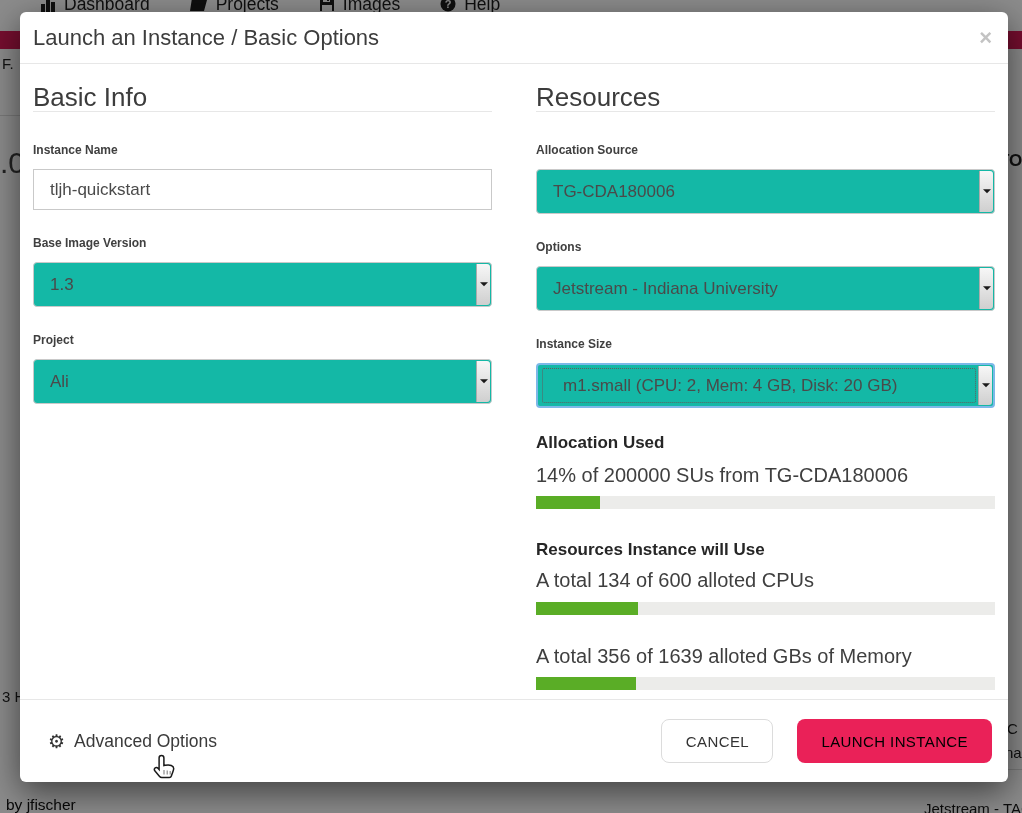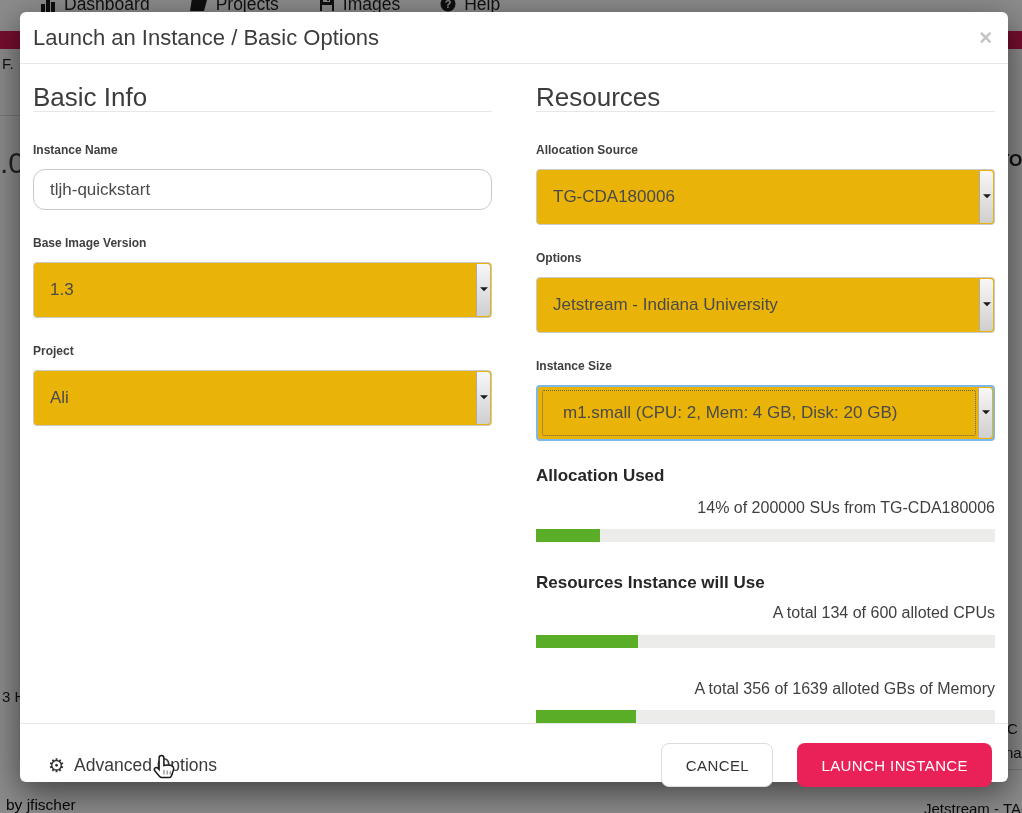--- a/index.html
+++ b/index.html
@@ -21,42 +21,42 @@
   .modal { position:absolute; left:20px; top:12px; width:988px; height:770px; background:#fff;
            border-radius:6px; box-shadow:0 10px 34px rgba(0,0,0,0.55); display:flex; flex-direction:column; }
   .modal-header { height:52px; flex:0 0 52px; display:flex; align-items:center; padding:0 16px 0 13px; border-bottom:1px solid #e7e7e7; }
   .modal-title { font-size:22px; color:#3d3d3d; }
   .close-btn { margin-left:auto; border:none; background:none; color:#c3c3c3; font-size:22px; font-weight:700; line-height:1; cursor:pointer; }
 
   .modal-body { flex:1 1 auto; padding:19px 13px 0 13px; display:grid; grid-template-columns:459px 459px; column-gap:44px; }
   .section-head { font-size:26px; font-weight:400; color:#3c3c3c; line-height:28px; padding-bottom:0; border-bottom:1px solid #e7e7e7; margin-bottom:28px; }
   .field { margin-bottom:23px; }
   .field-label { display:block; font-size:12px; font-weight:700; color:#404040; line-height:20px; margin-bottom:9px; }
-  .text-input { width:100%; height:41px; border:1px solid #c9c9c9; border-radius:12px; padding:0 16px; font-size:17px; color:#4a4a4a; font-family:"Liberation Sans",sans-serif; background:#fff; }
-  .select { position:relative; height:56px; border:1px solid #c9c9c9; border-radius:4px; background:#eab308; display:flex; align-items:center; padding:0 30px 0 16px; font-size:17px; color:#4a4a4a; cursor:pointer; }
+  .text-input { width:100%; height:41px; border:1px solid #c9c9c9; border-radius:0; padding:0 16px; font-size:17px; color:#4a4a4a; font-family:"Liberation Sans",sans-serif; background:#fff; }
+  .select { position:relative; height:45px; border:1px solid #c9c9c9; border-radius:4px; background:#14b8a6; display:flex; align-items:center; padding:0 30px 0 16px; font-size:17px; color:#4a4a4a; cursor:pointer; }
   .select .sel-value { overflow:hidden; white-space:nowrap; }
   .select .arrow { position:absolute; top:1px; bottom:1px; right:1px; width:14px; border-left:1px solid #ababab; border-radius:0 3px 3px 0; background:linear-gradient(#f7f7f7,#cfcfcf); }
   .select .arrow::after { content:""; position:absolute; left:50%; top:50%; transform:translate(-50%,-35%); border:4px solid transparent; border-top-color:#1a1a1a; }
   .select.focused { border:2px solid var(--focus,#7db8e8); padding-left:25px; }
   .select.focused .focus-ring { position:absolute; left:4px; right:17px; top:3px; bottom:3px; border:1px dotted #5f5f5f; border-radius:2px; pointer-events:none; }
 
   .sub-head { font-size:17px; font-weight:700; color:#262626; line-height:22px; }
-  .usage-text { font-size:16px; color:#3f3f3f; line-height:22px;text-align:right; }
+  .usage-text { font-size:20px; color:#3f3f3f; line-height:22px; }
   .progress { width:100%; height:13px; background:#ececea; margin-top:10px; }
   .progress .fill { height:100%; background:var(--green,#5aad26); }
 
   .mt24 { margin-top:24px; } .mt10 { margin-top:10px; } .mt30 { margin-top:30px; } .mt8 { margin-top:8px; } .mt11 { margin-top:11px; }
 
   .modal-footer { flex:0 0 83px; border-top:1px solid #e7e7e7; display:flex; align-items:center; padding:0 16px 0 28px; }
   .adv-link { display:flex; align-items:center; gap:9px; font-size:17.5px; color:#3a3a3a; cursor:pointer; background:none; border:none; font-family:"Liberation Sans",sans-serif; }
   .gear { font-size:19px; color:#333; line-height:1; }
   .footer-btns { margin-left:auto; display:flex; gap:24px; }
   .btn { height:44px; border-radius:8px; font-size:15px; font-weight:500; letter-spacing:0.4px; cursor:pointer; font-family:"Liberation Sans",sans-serif; }
   .btn-cancel { width:112px; background:#fff; border:1px solid #dcdcdc; color:#333; }
-  .btn-launch { padding:8px 24px; background:var(--accent,#ea2158); border:none; color:#ffffff; }
+  .btn-launch { padding:8px 24px; background:var(--accent,#ea2158); border:none; color:#000000; }
 
   .cursor { position:absolute; left:152px; top:753px; z-index:50; pointer-events:none; }
 </style>
 </head>
 <body>
 
 <div class="page">
 
   <nav class="bg-nav">
     <div class="nav-item">

